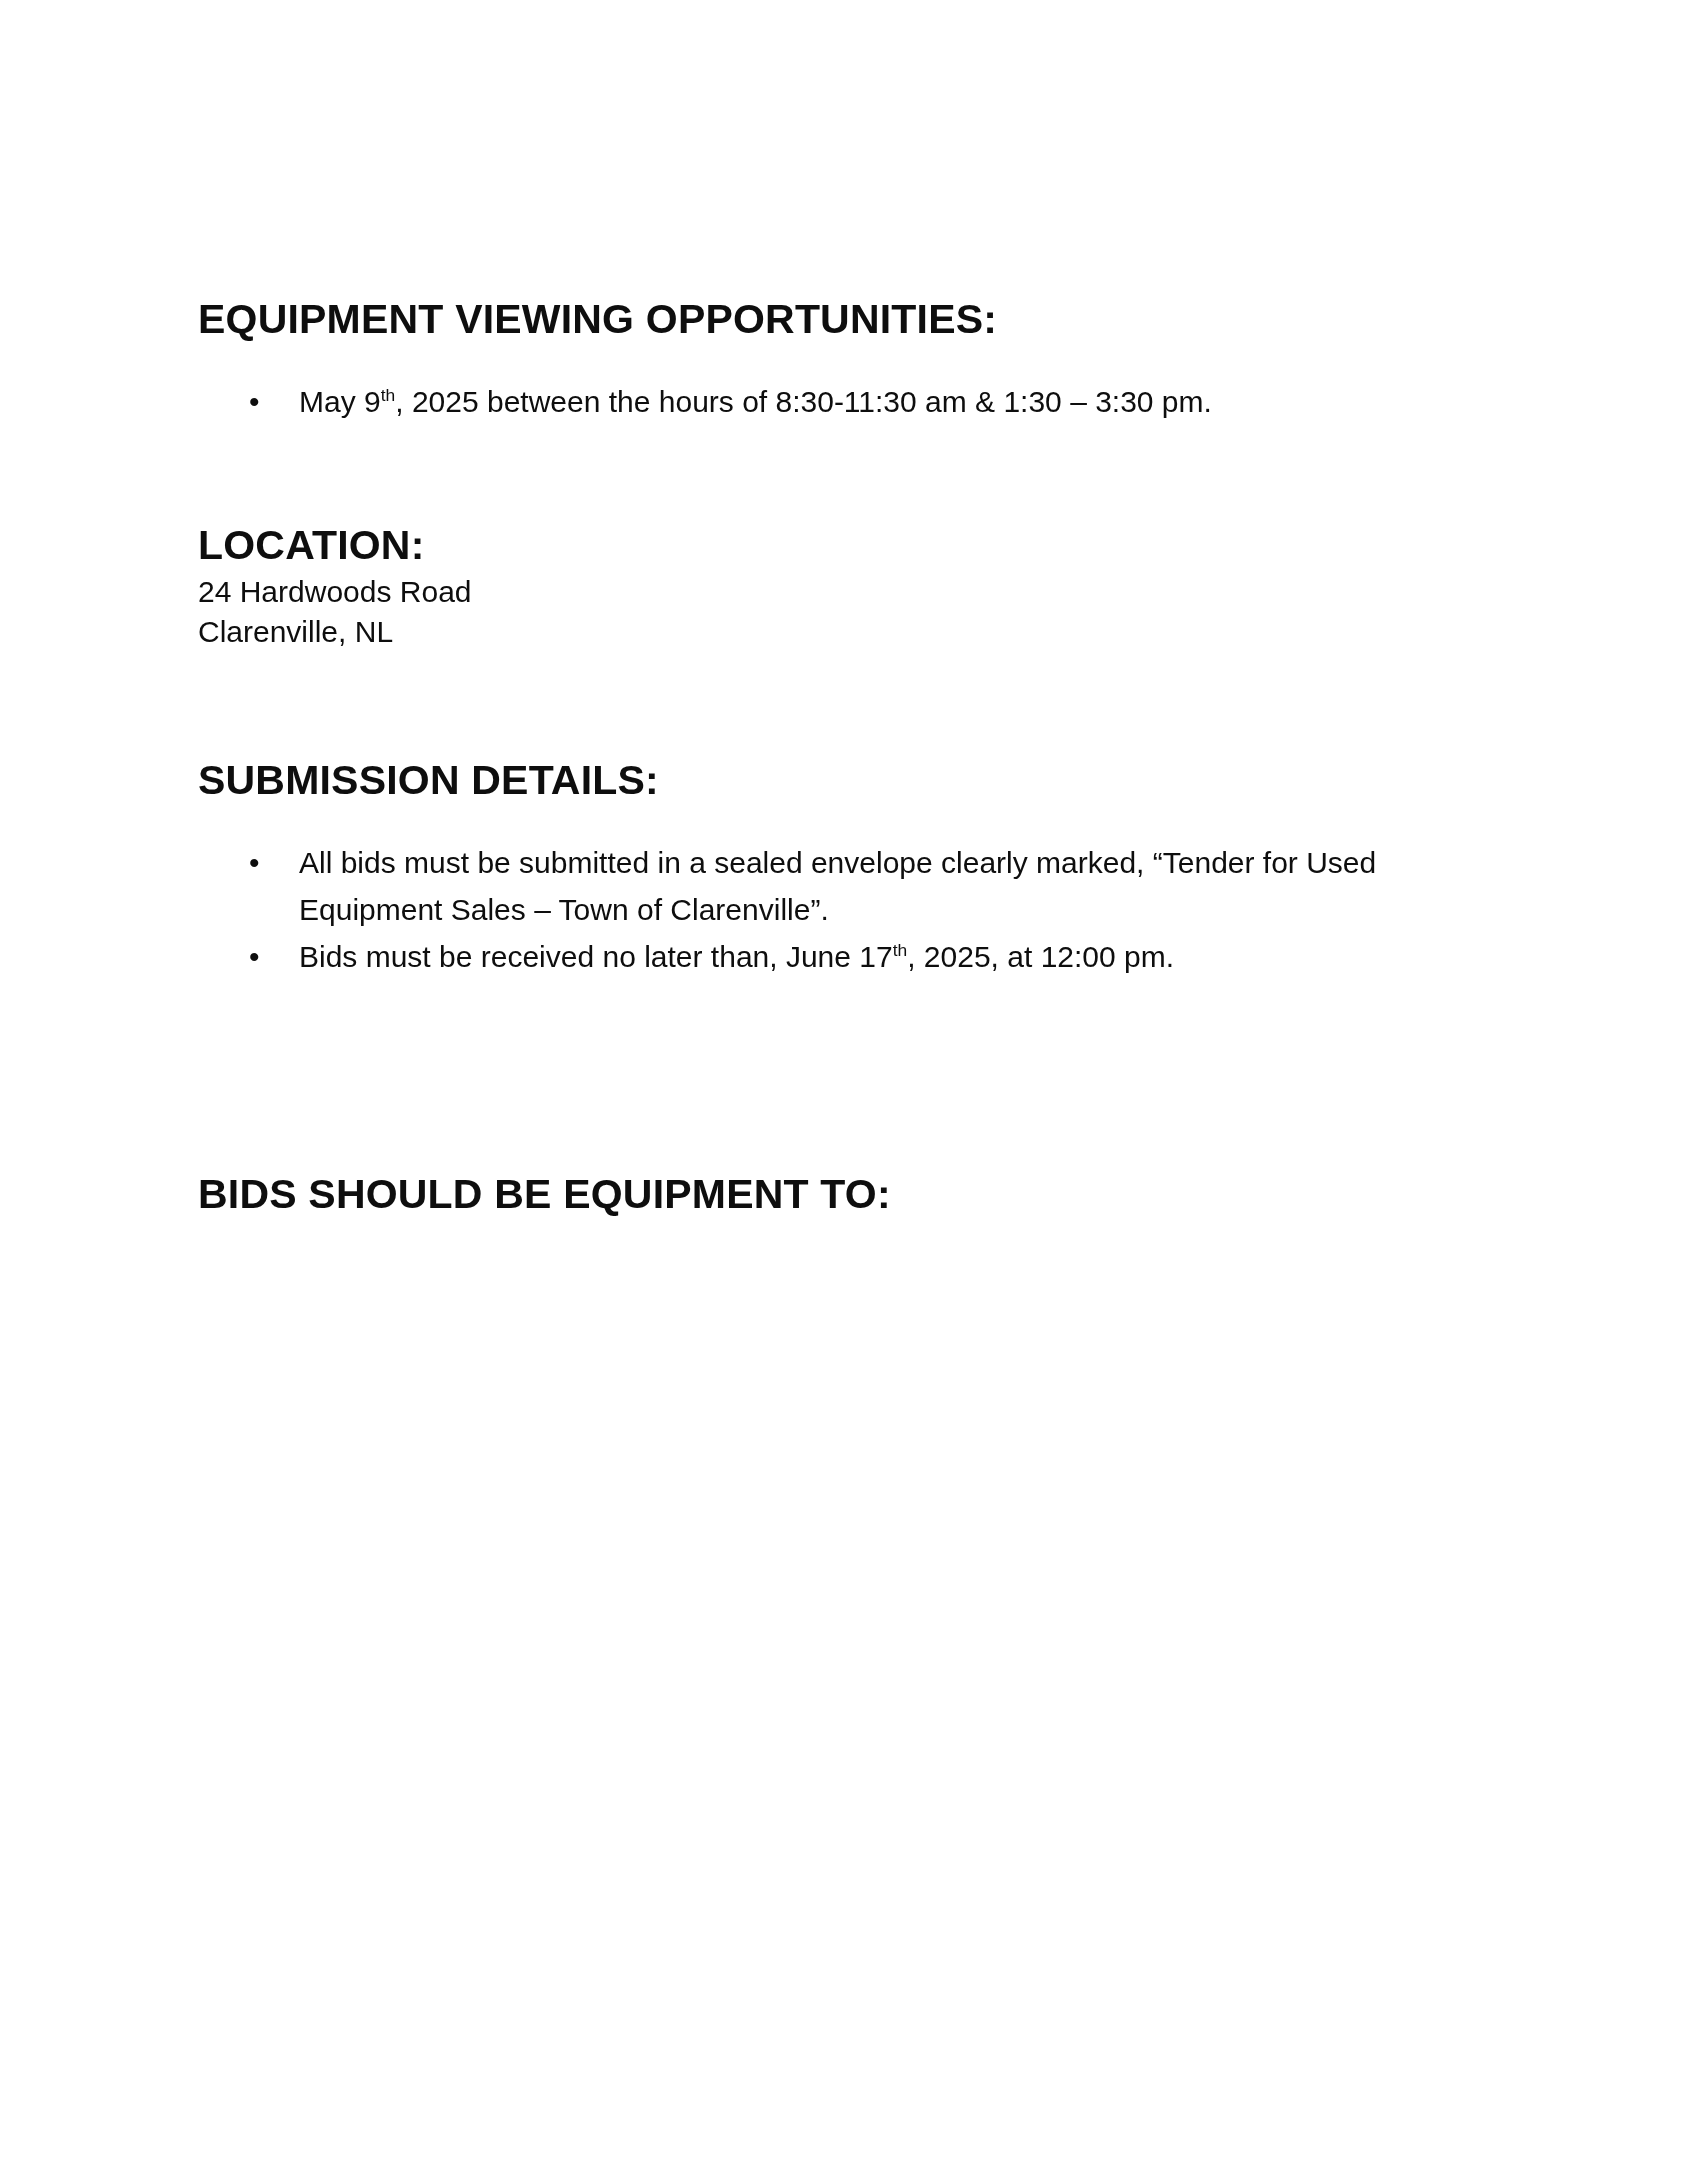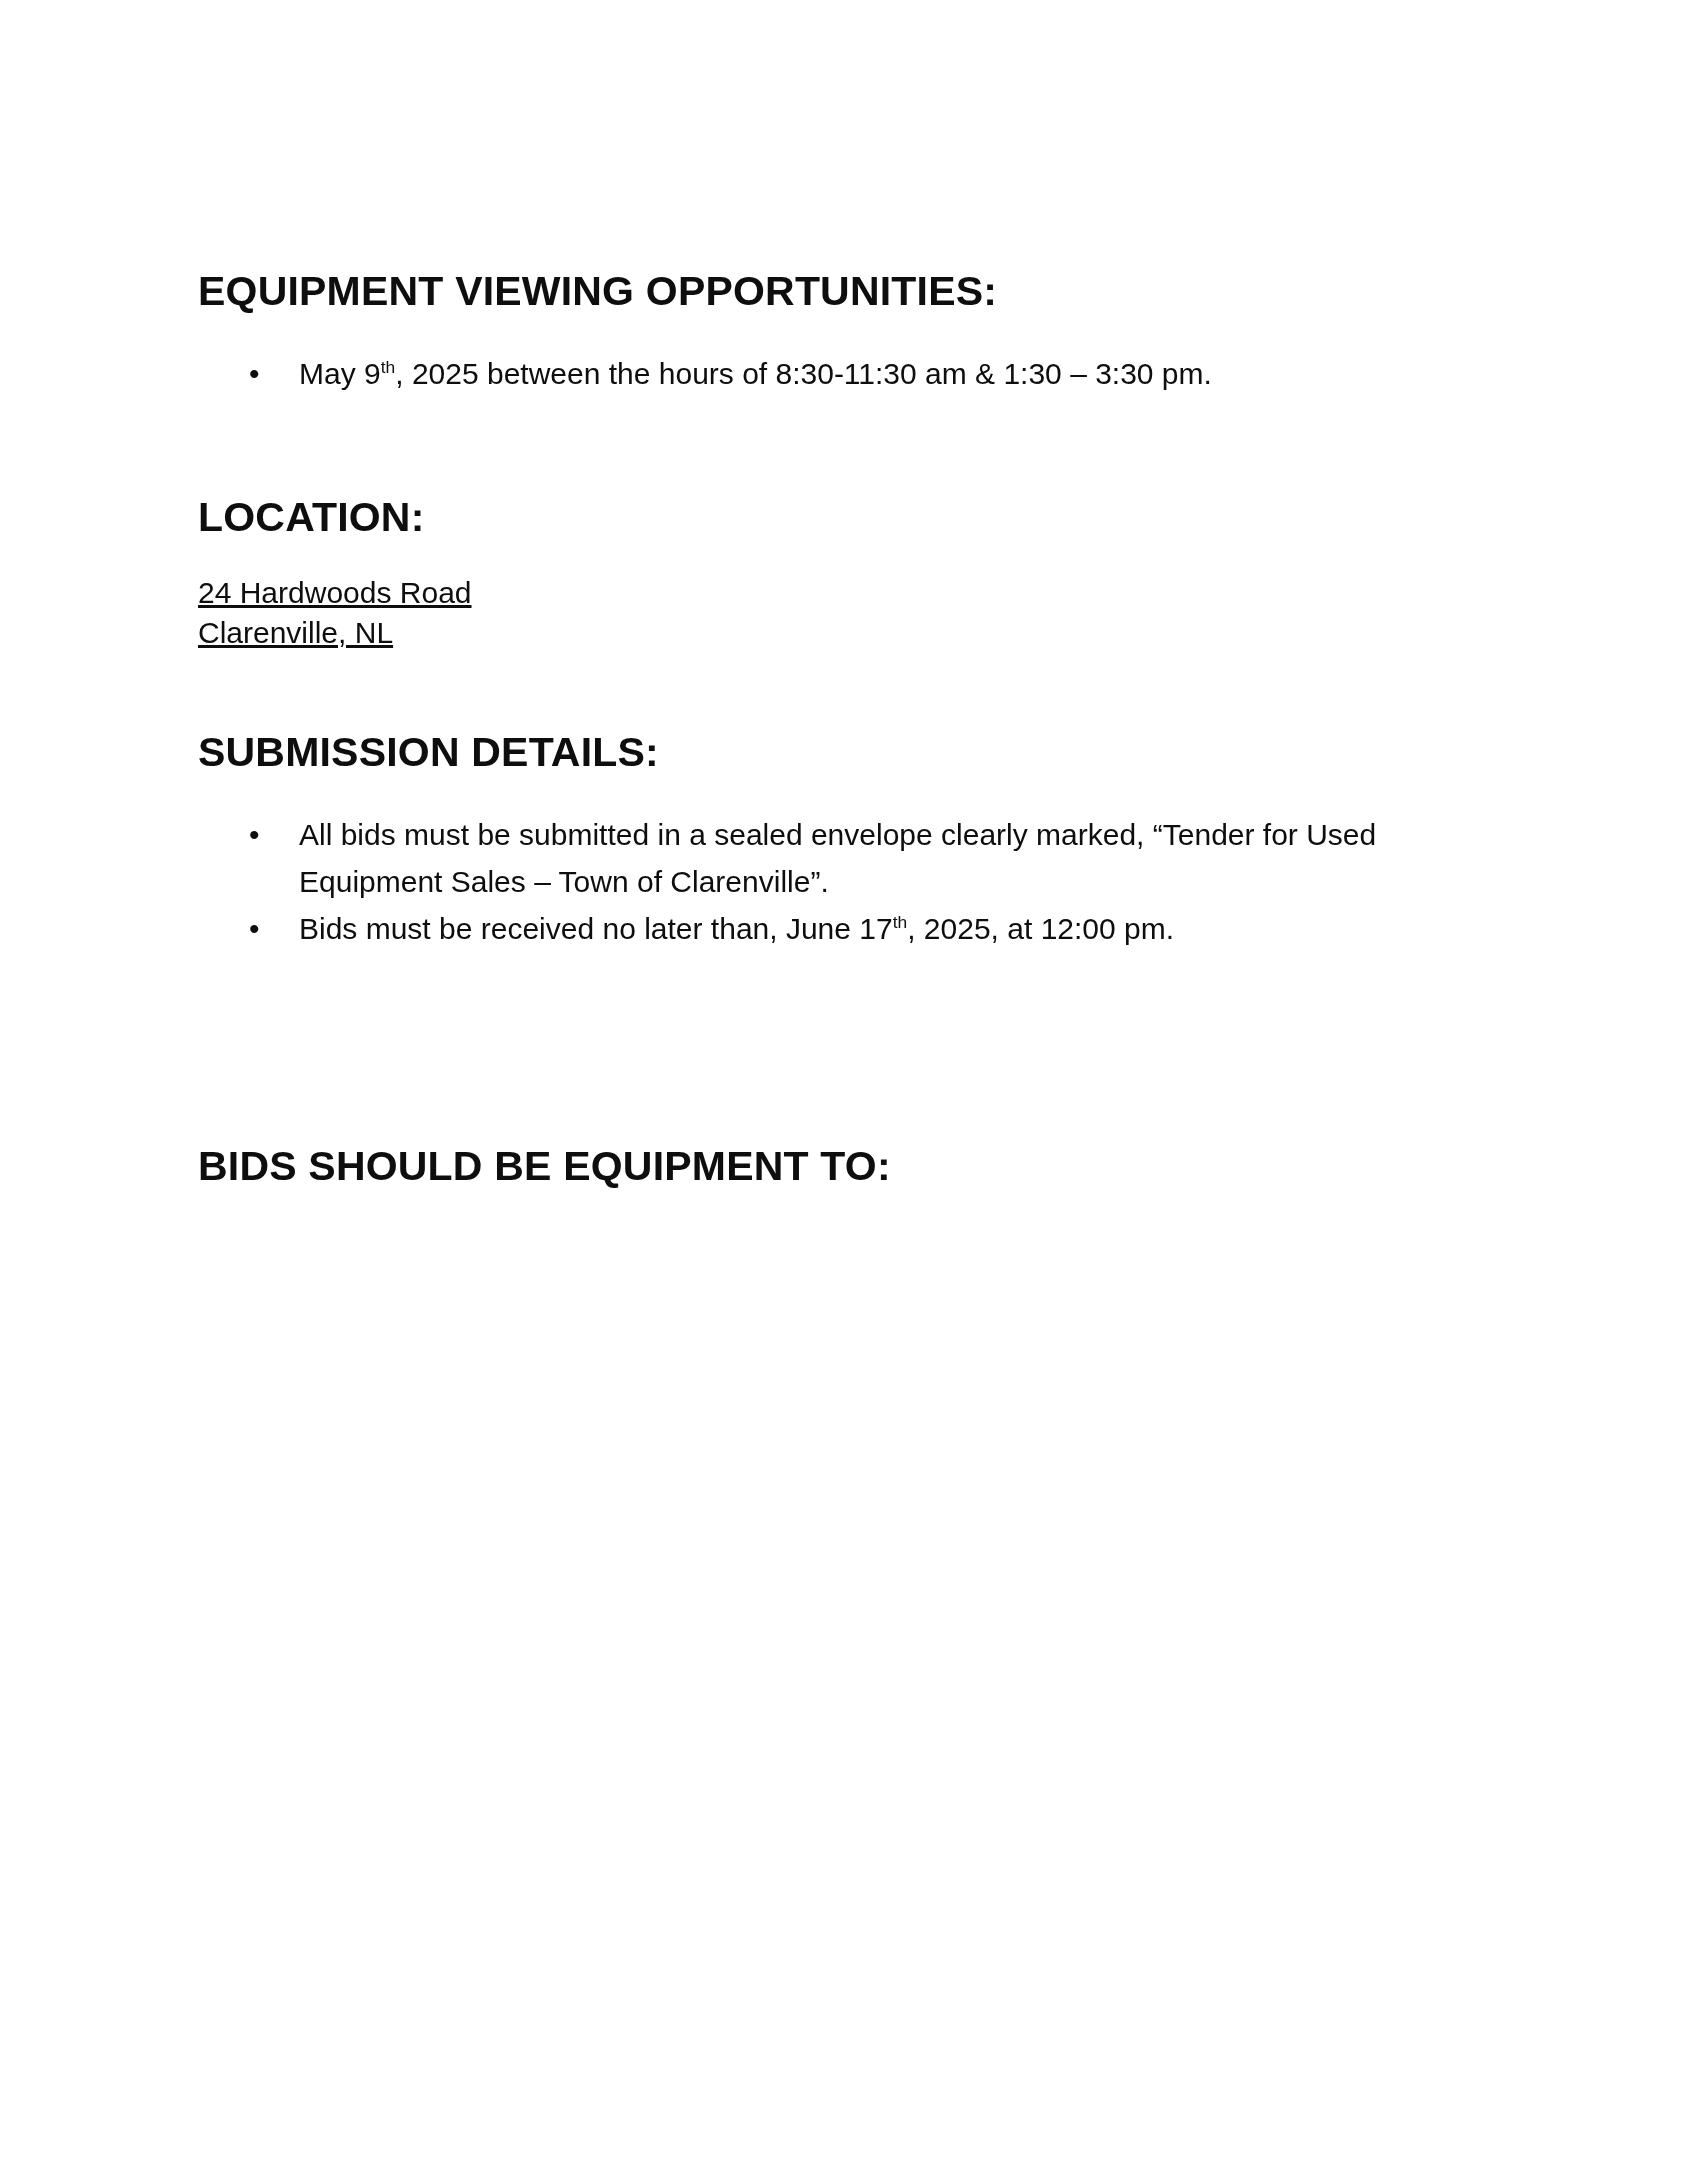--- a/index.html
+++ b/index.html
@@ -4,20 +4,21 @@
 <style>
   html, body { margin: 0; padding: 0; background: #ffffff; }
   .page {
     position: relative;
     width: 1683px;
     height: 2012px;
     background: #ffffff;
     font-family: "Liberation Sans", sans-serif;
     color: #0e0e0e;
     overflow: hidden;
+    margin-top: 28px;
   }
   .heading {
     position: absolute;
     left: 198px;
     margin: 0;
     font-size: 41px;
     line-height: 48px;
     font-weight: 700;
     letter-spacing: 0.2px;
     white-space: nowrap;
@@ -48,21 +49,21 @@
   }
   sup { font-size: 0.58em; vertical-align: super; line-height: 0; }
 
   .addr {
     position: absolute;
     left: 198px;
     margin: 0;
     font-size: 30px;
     white-space: pre-wrap;
   }
-  .addr-location { top: 573px;  line-height: 40px; text-decoration: underline; }
+  .addr-location { top: 544px;  line-height: 40px; }
   .addr-submitto { top: 1222px; line-height: 41px; }
 </style>
 </head>
 <body>
 
 <div class="page">
 
   <h2 class="heading h-viewing">EQUIPMENT VIEWING OPPORTUNITIES:</h2>
 
   <ul class="bullets ul-viewing">

